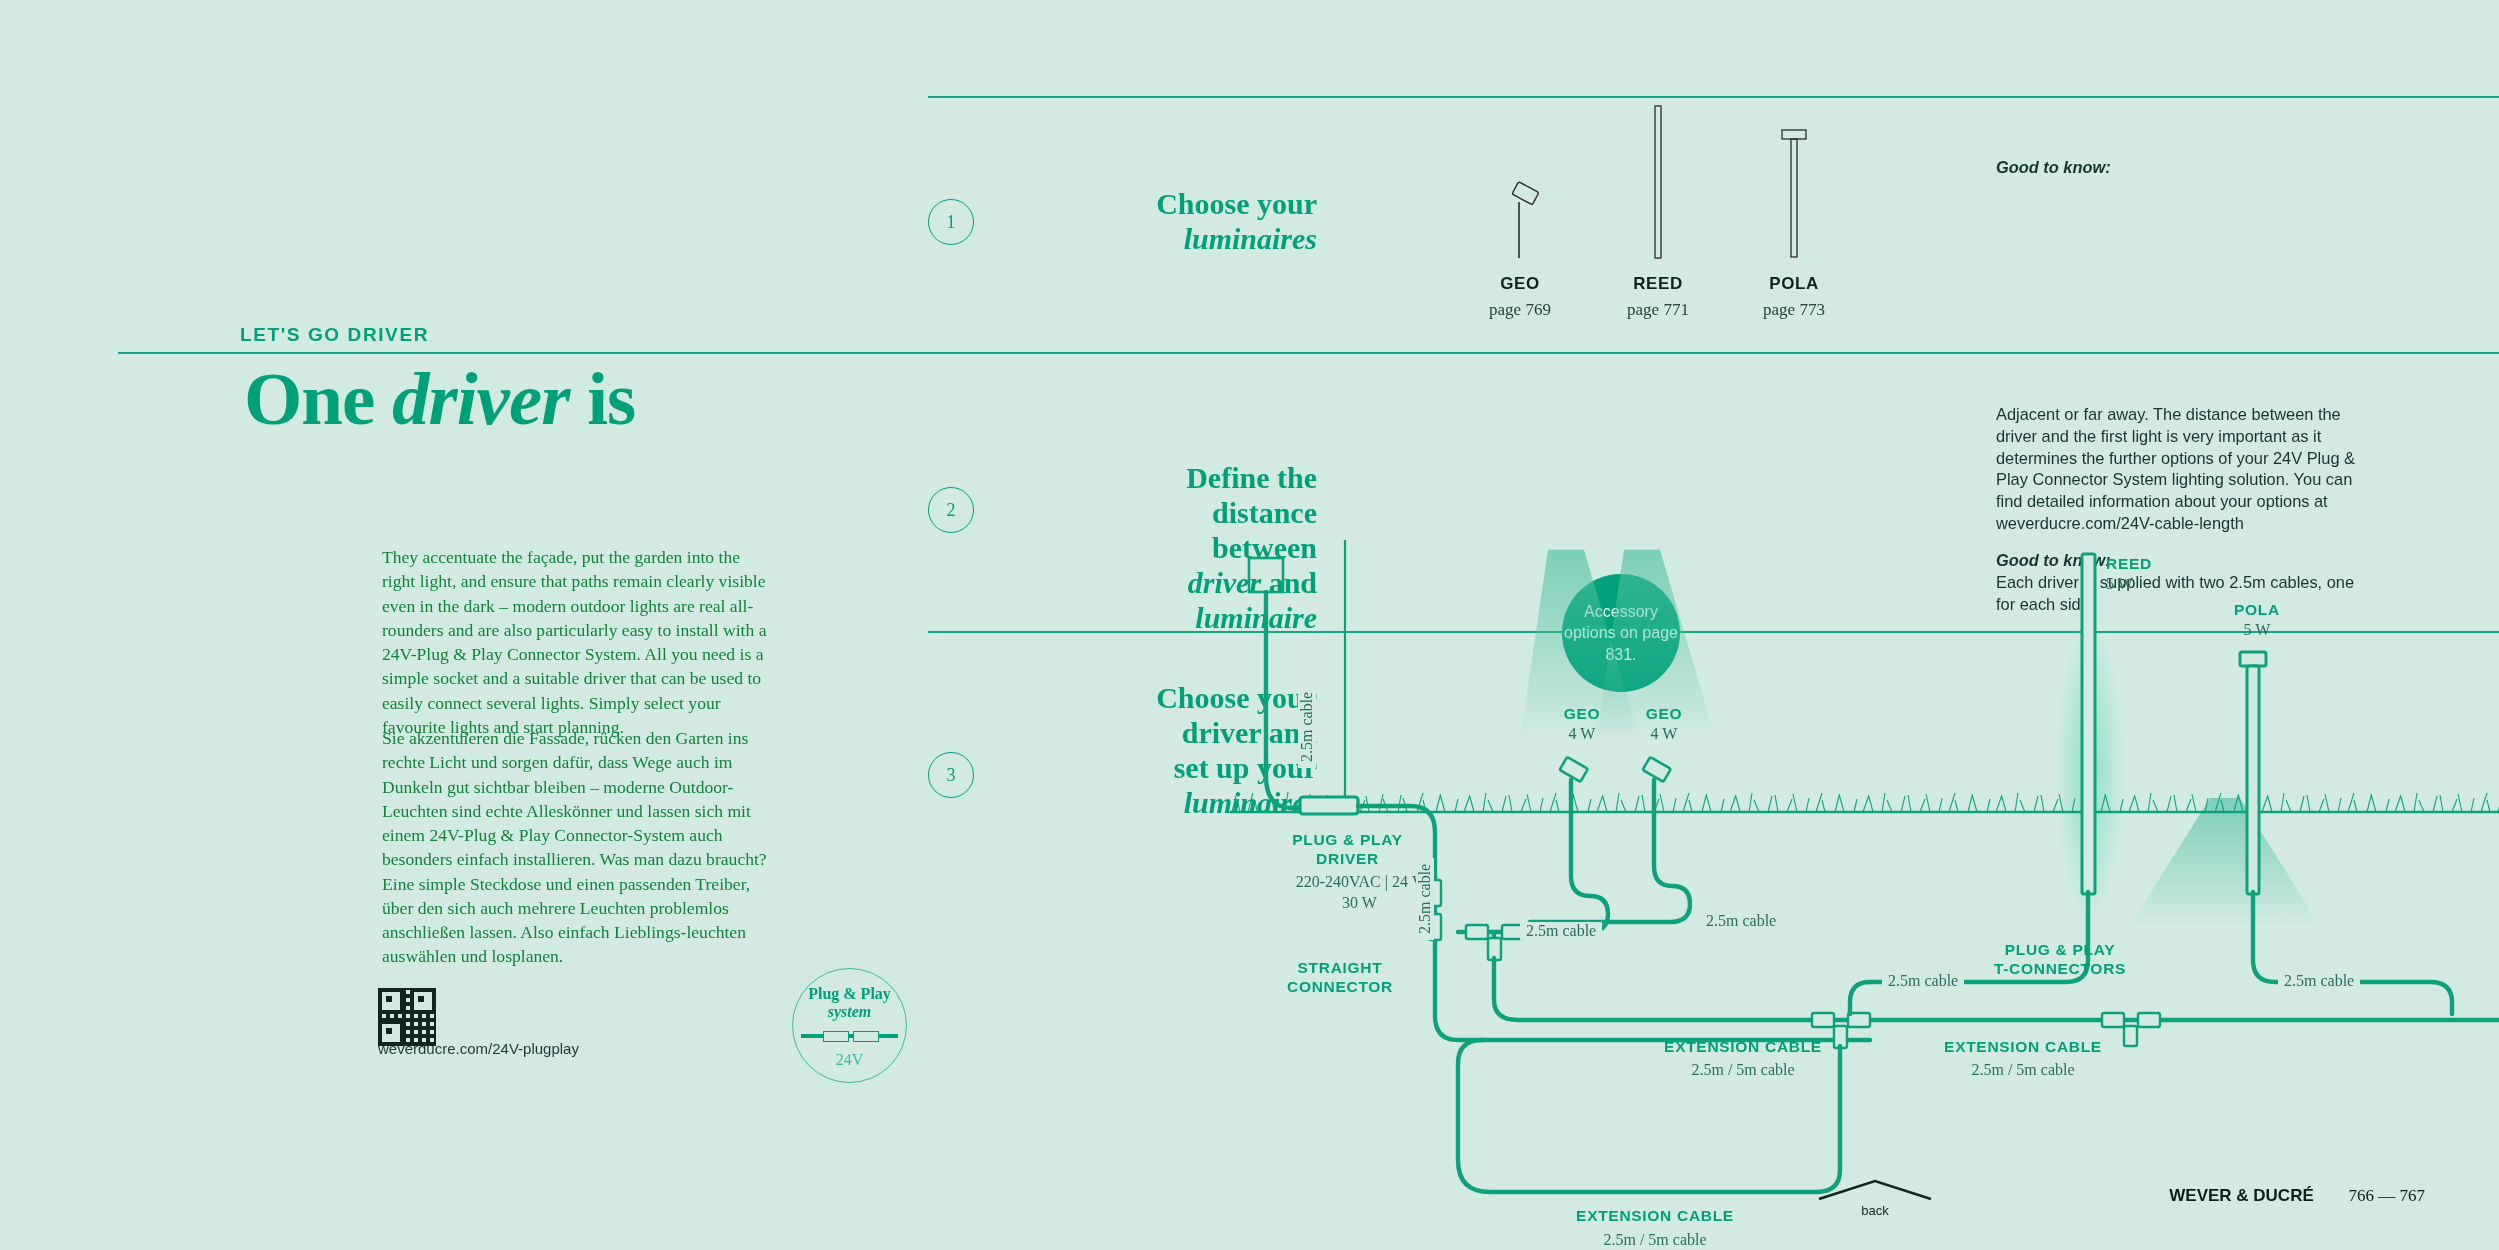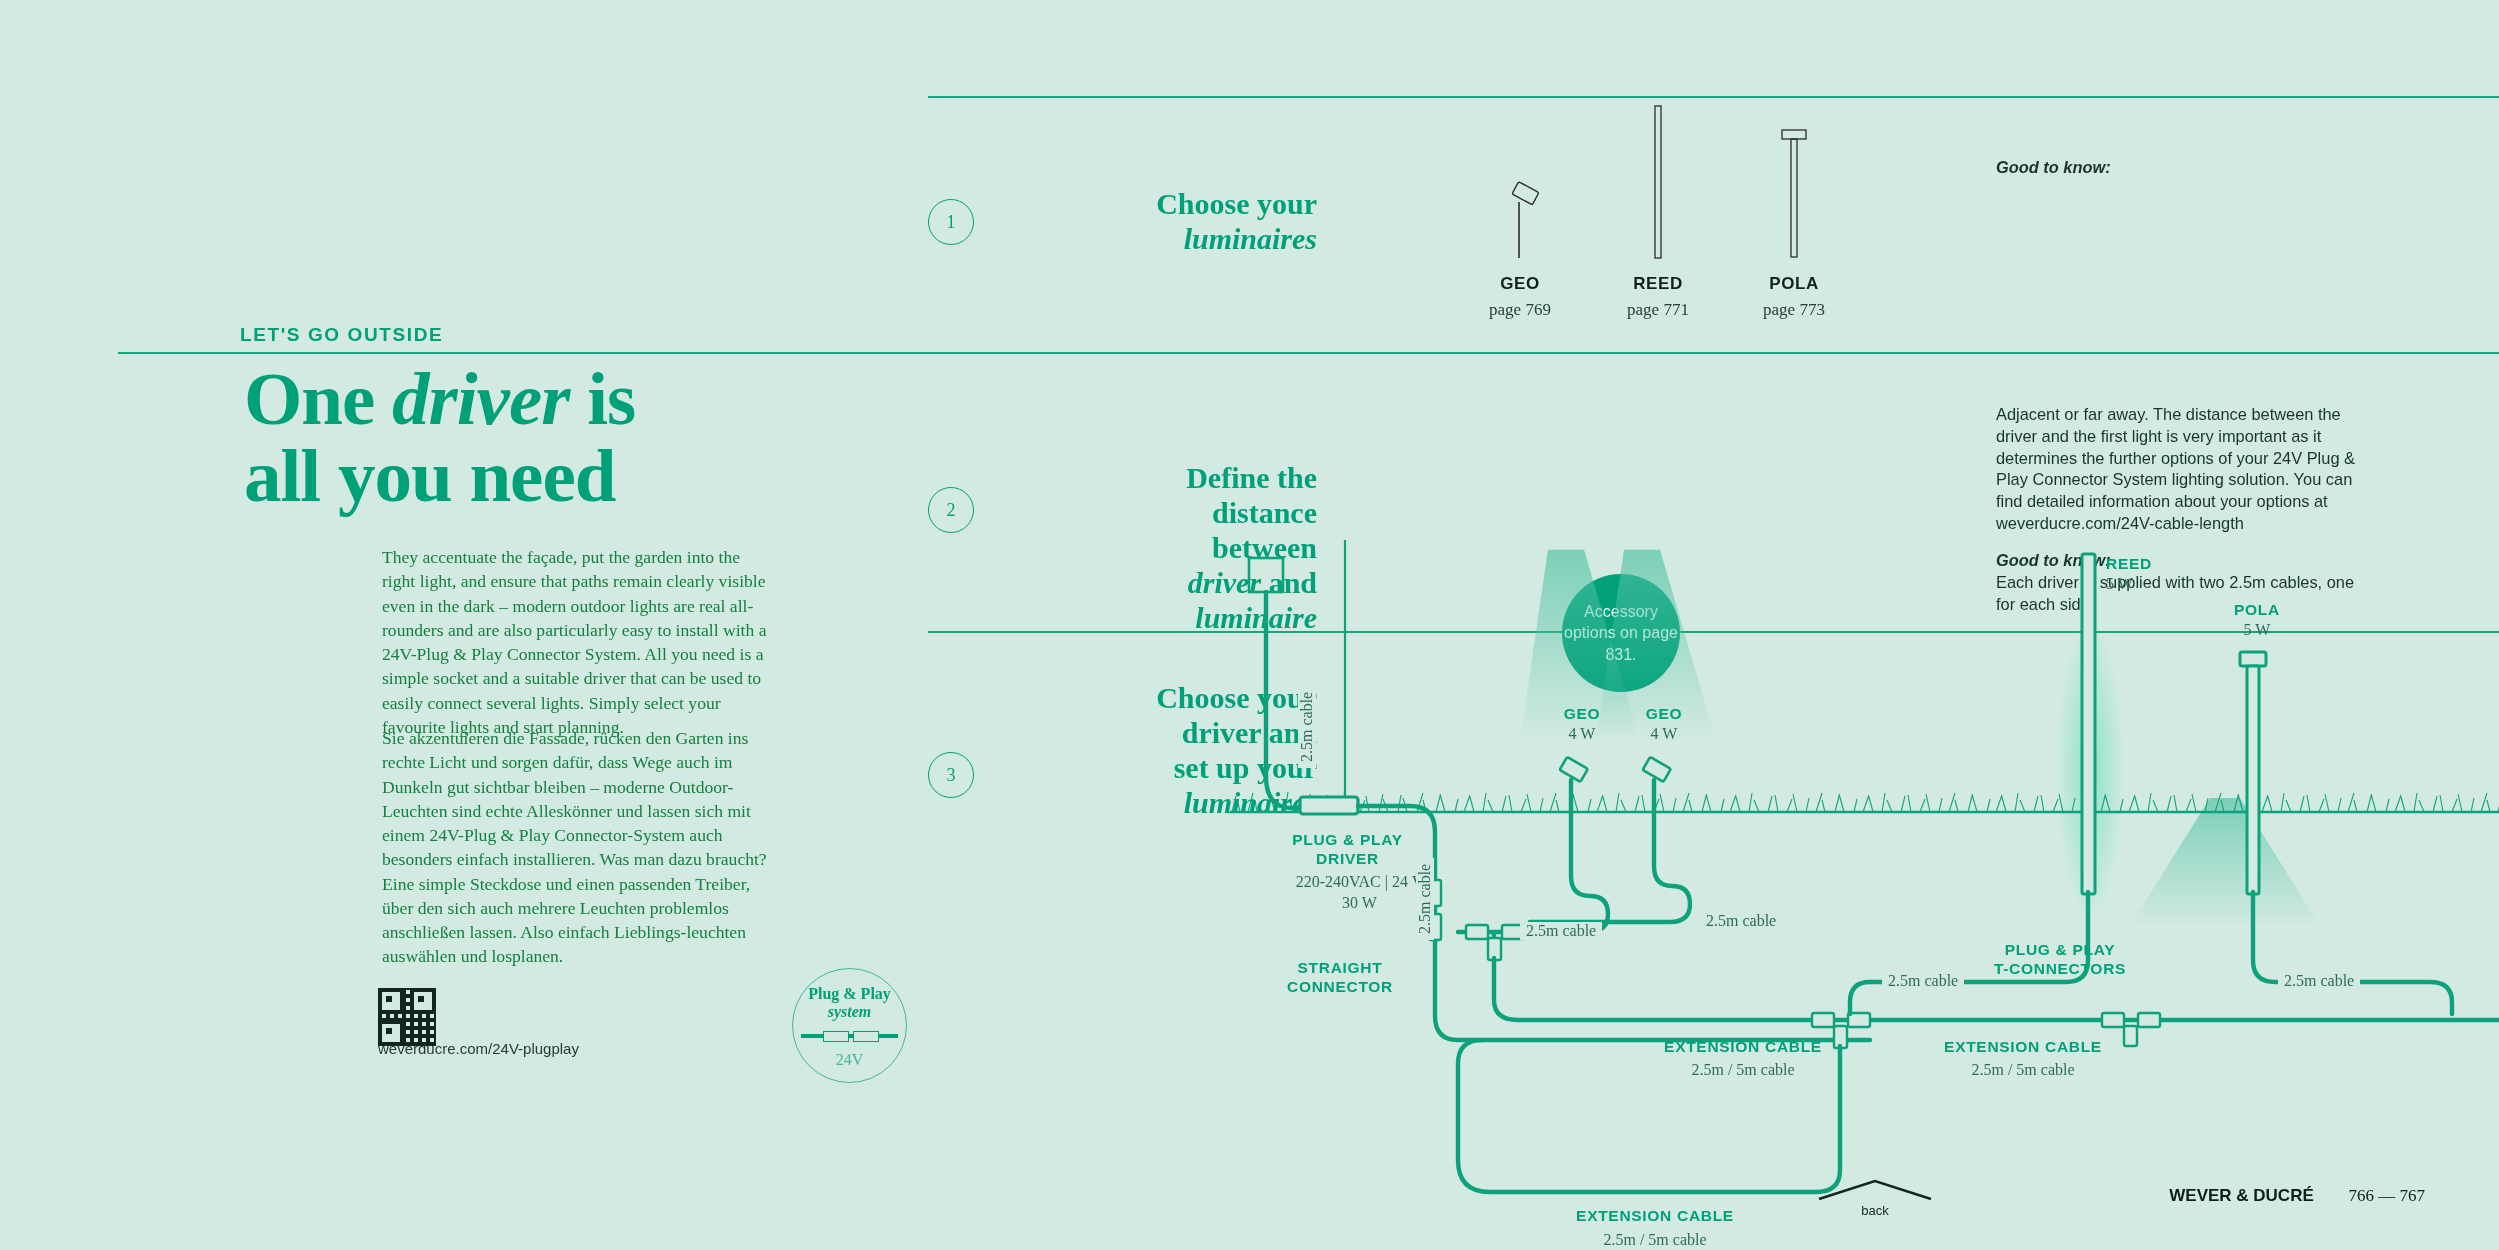--- a/index.html
+++ b/index.html
@@ -113,25 +113,24 @@
 </style>
 </head>
 <body>
 
 <div class="pg">
 
   <div class="rule" id="rule-top"></div>
   <div class="rule" id="rule-left"></div>
   <div class="rule" id="rule-mid"></div>
 
-  <div id="eyebrow">LET'S GO OUTSIDE</div>
+  <div id="eyebrow">LET'S GO DRIVER</div>
 
   <div id="headline">
     <span>One </span><i>driver</i><span> is</span><br>
-    <span>all you need</span>
   </div>
 
   <div class="body-par" id="par-en">They accentuate the façade, put the garden into the right light, and ensure that paths remain clearly visible even in the dark – modern outdoor lights are real all-rounders and are also particularly easy to install with a 24V-Plug &amp; Play Connector System. All you need is a simple socket and a suitable driver that can be used to easily connect several lights. Simply select your favourite lights and start planning.</div>
   <div class="body-par" id="par-de">Sie akzentuieren die Fassade, rücken den Garten ins rechte Licht und sorgen dafür, dass Wege auch im Dunkeln gut sichtbar bleiben – moderne Outdoor-Leuchten sind echte Alleskönner und lassen sich mit einem 24V-Plug &amp; Play Connector-System auch besonders einfach installieren. Was man dazu braucht? Eine simple Steckdose und einen passenden Treiber, über den sich auch mehrere Leuchten problemlos anschließen lassen. Also einfach Lieblings-leuchten auswählen und losplanen.</div>
 
   <div id="qr-wrap">
     <div id="qr">
       <div class="fp tl">
           <i></i>
         </div>

